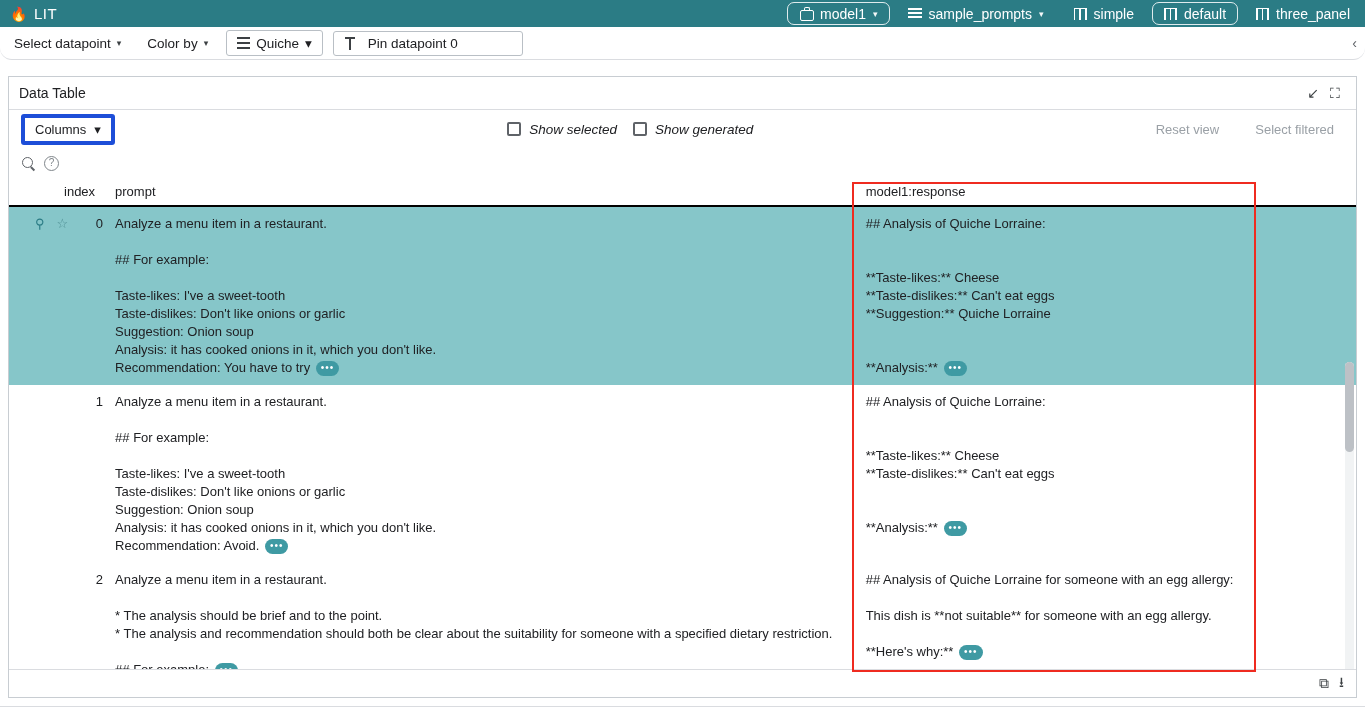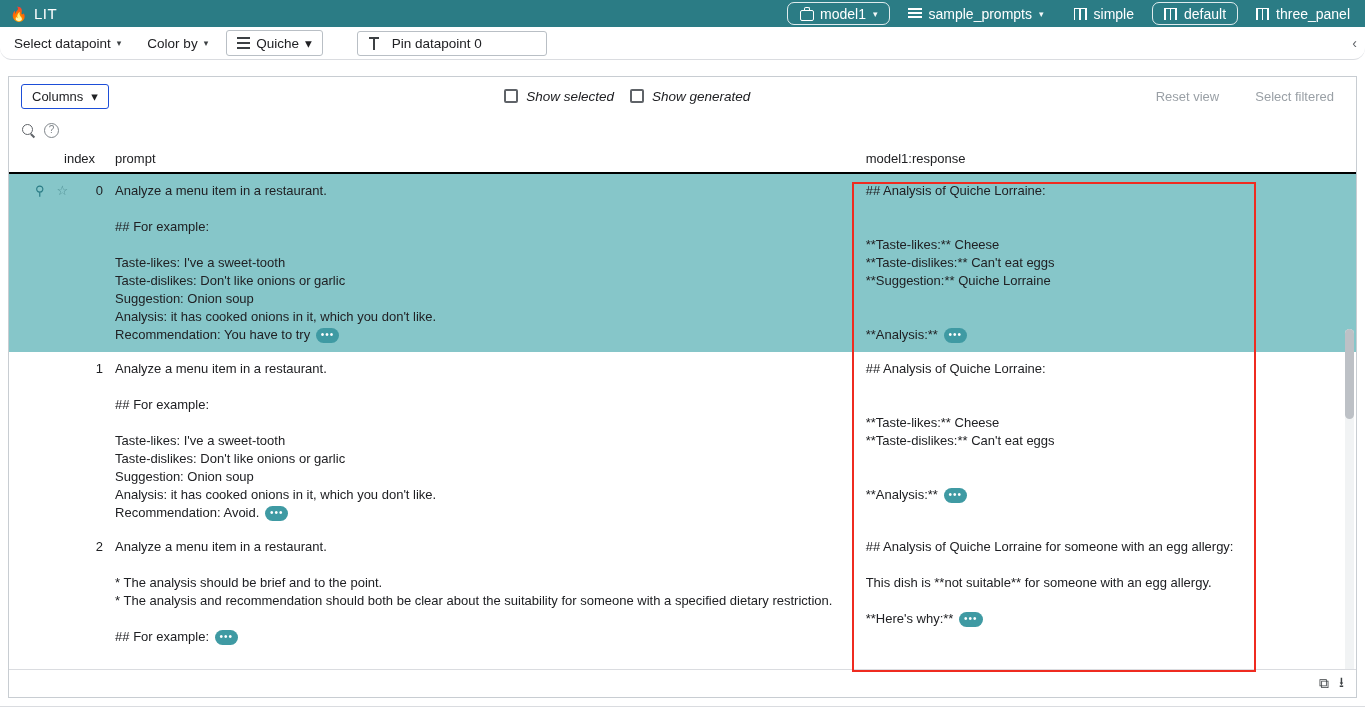--- a/index.html
+++ b/index.html
@@ -127,21 +127,21 @@
     align-items: center;
     gap: 6px;
     padding: 4px 10px;
     border: 1px solid #b9bfc5;
     border-radius: 3px;
     font-size: 13.5px;
     color: #202124;
     cursor: pointer;
     background: #fff;
   }
-  .tb-chip.wide { min-width: 190px; justify-content: flex-start; gap: 12px; margin-left: 24px; }
+  .tb-chip.wide { min-width: 190px; justify-content: flex-start; gap: 12px; }
   .tb-chip .slices-ic {
     display: inline-block; width: 13px; height: 12px; position: relative;
   }
   .tb-chip .slices-ic i {
     position: absolute; background: #3c4043; left: 0; width: 13px; height: 1.6px;
   }
   .tb-chip .pin-ic {
     display: inline-block; width: 12px; height: 13px; position: relative;
   }
   .tb-chip .pin-ic::before {
@@ -192,21 +192,21 @@
 
   .controls-row {
     height: 38px;
     display: flex;
     align-items: center;
     padding: 0 12px;
     gap: 16px;
   }
   .columns-btn {
     display: flex; align-items: center; gap: 8px;
-    border: 1px solid #1d4ed8;
+    border: 4px solid #1d4ed8;
     border-radius: 3px;
     padding: 4px 10px;
     font-size: 13px;
     cursor: pointer;
     background: #fff;
   }
   .cb-wrap {
     display: flex; align-items: center; gap: 8px;
     font-size: 13.5px;
     cursor: pointer;
@@ -465,20 +465,25 @@
   </div>
   <div class="tb-chip wide">
     <span class="pin-ic"></span>
     <span>Pin datapoint 0</span>
   </div>
   <div class="collapse-caret">‹</div>
 </div>
 
 <div class="module">
 
+  <div class="module-header">
+    <span class="title">Data Table</span>
+    <span class="hdr-icon">↙</span>
+    <span class="hdr-icon">⛶</span>
+  </div>
 
   <div class="controls-row">
     <div class="columns-btn">
       <span>Columns</span>
       <span class="caret">▾</span>
     </div>
     <div style="flex:1"></div>
     <label class="cb-wrap">
       <span class="cbox"></span>
       <span>Show selected</span>

